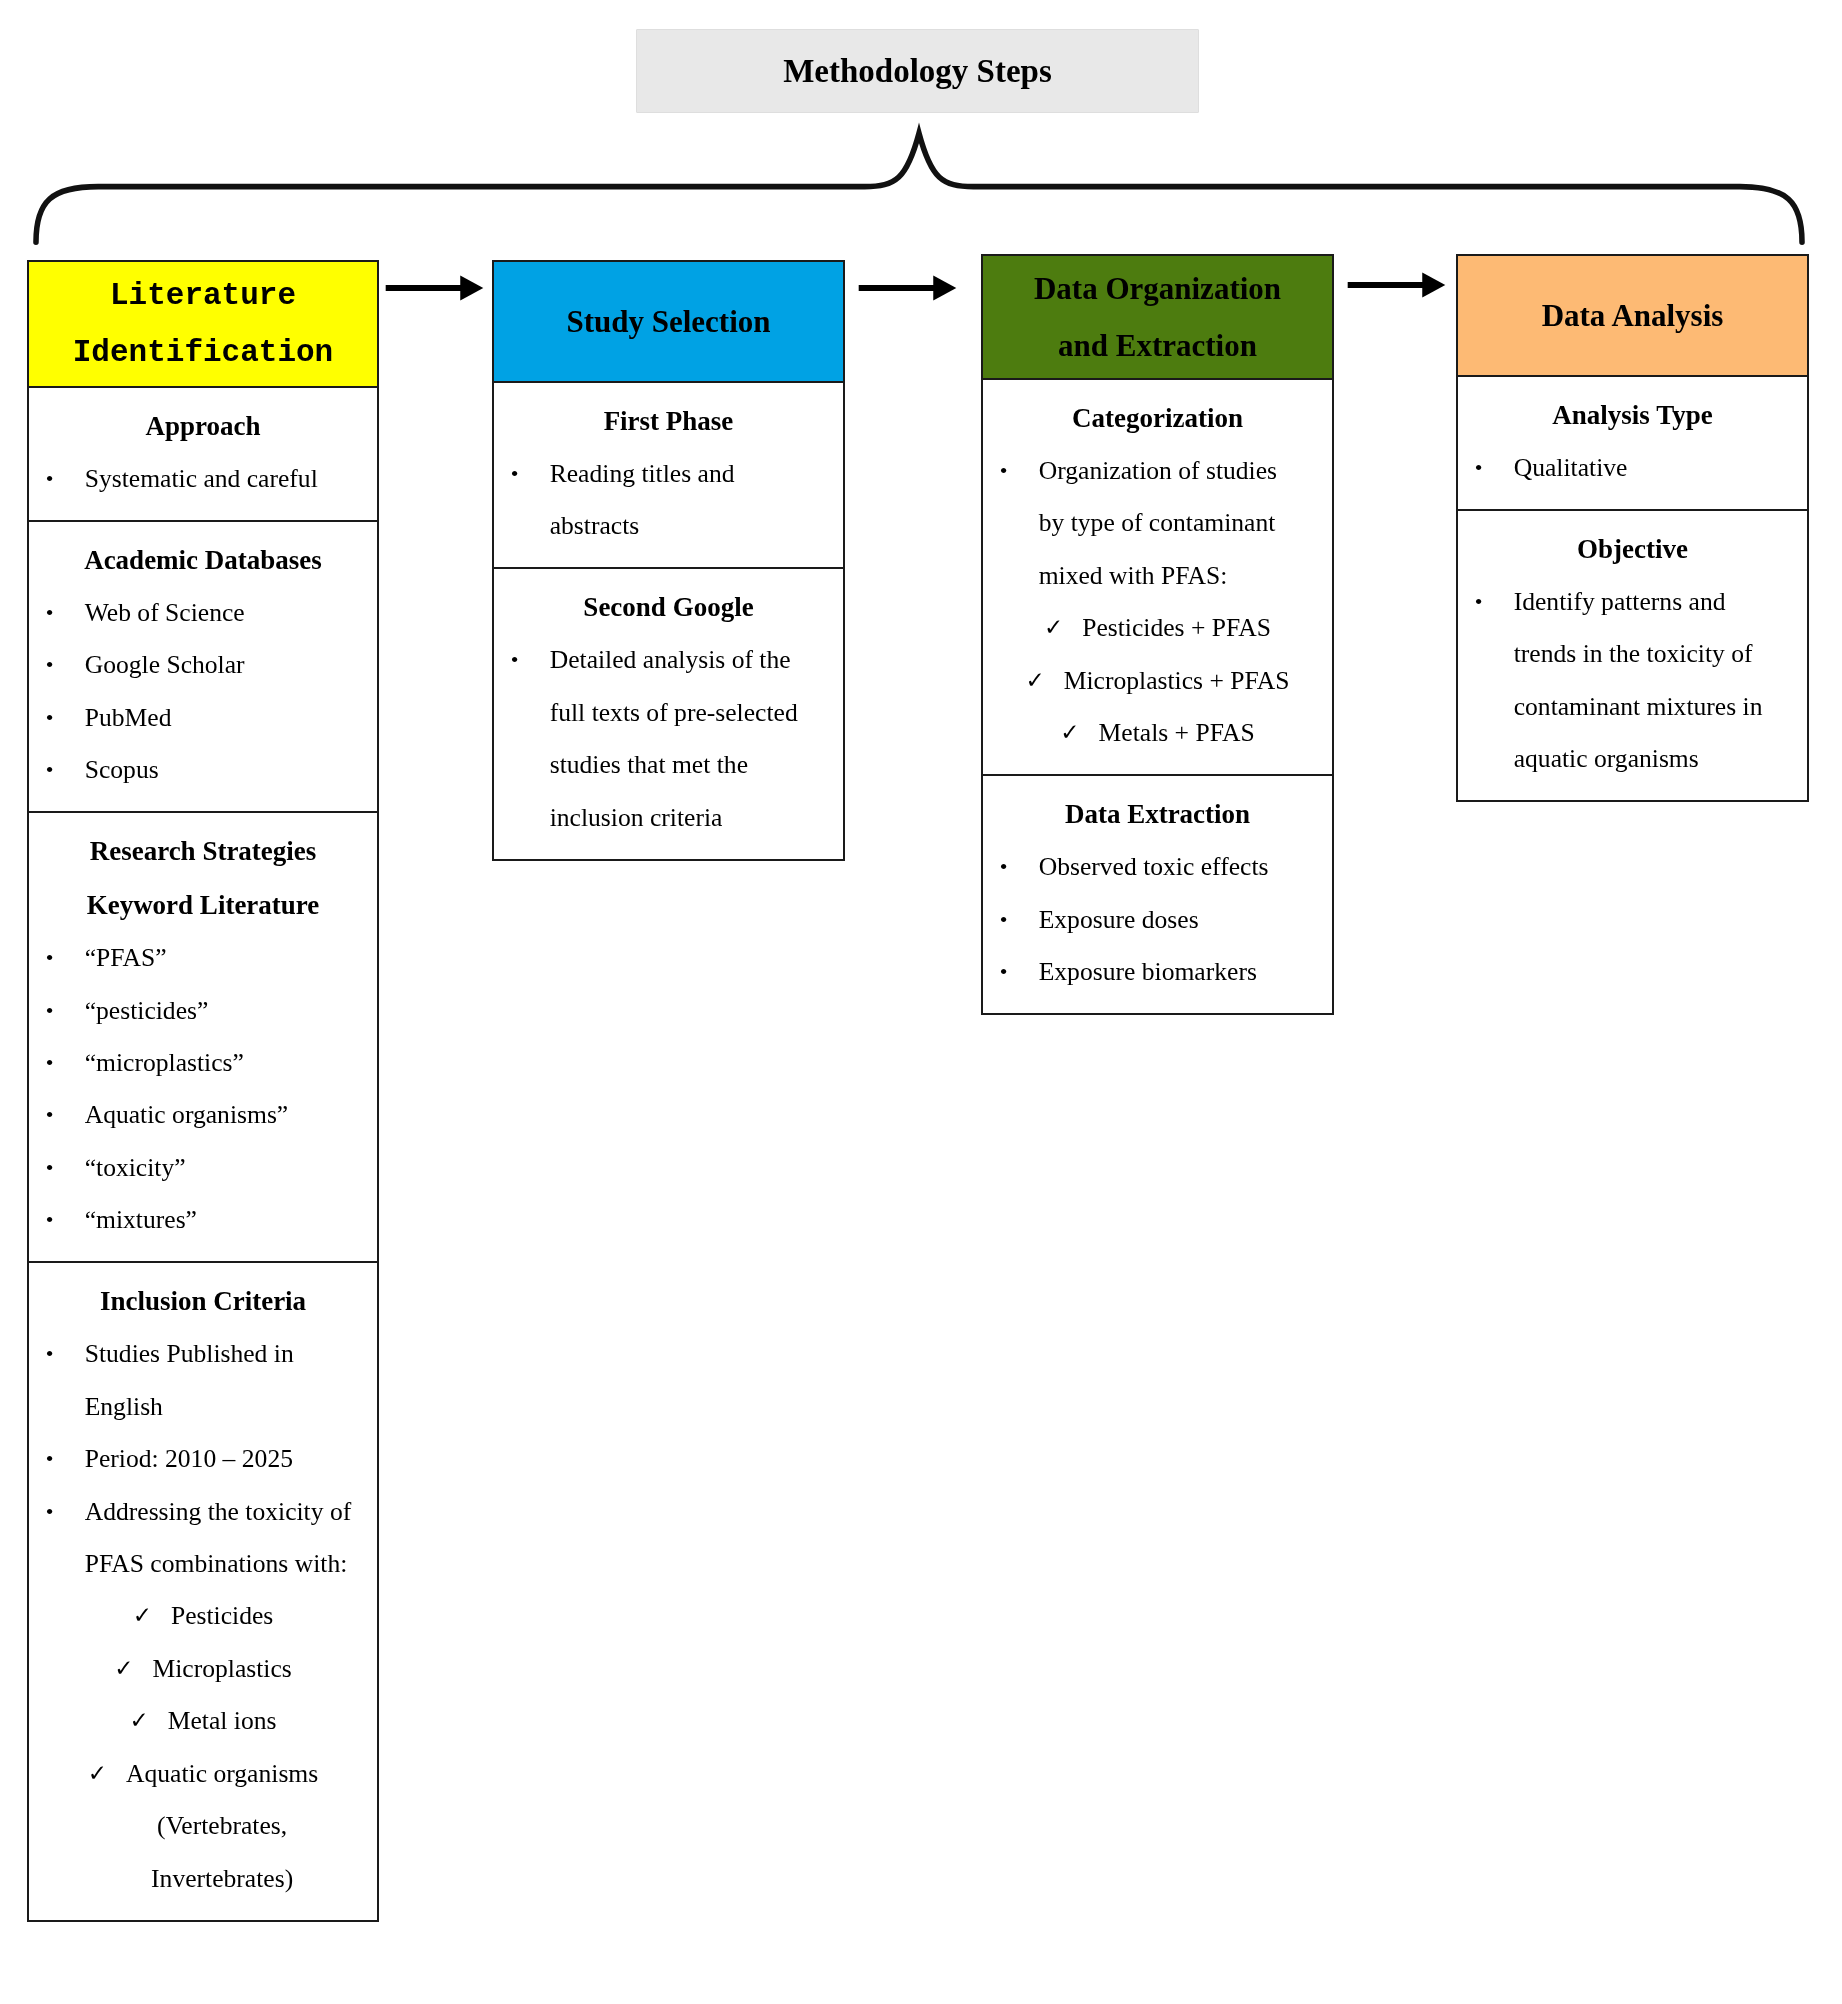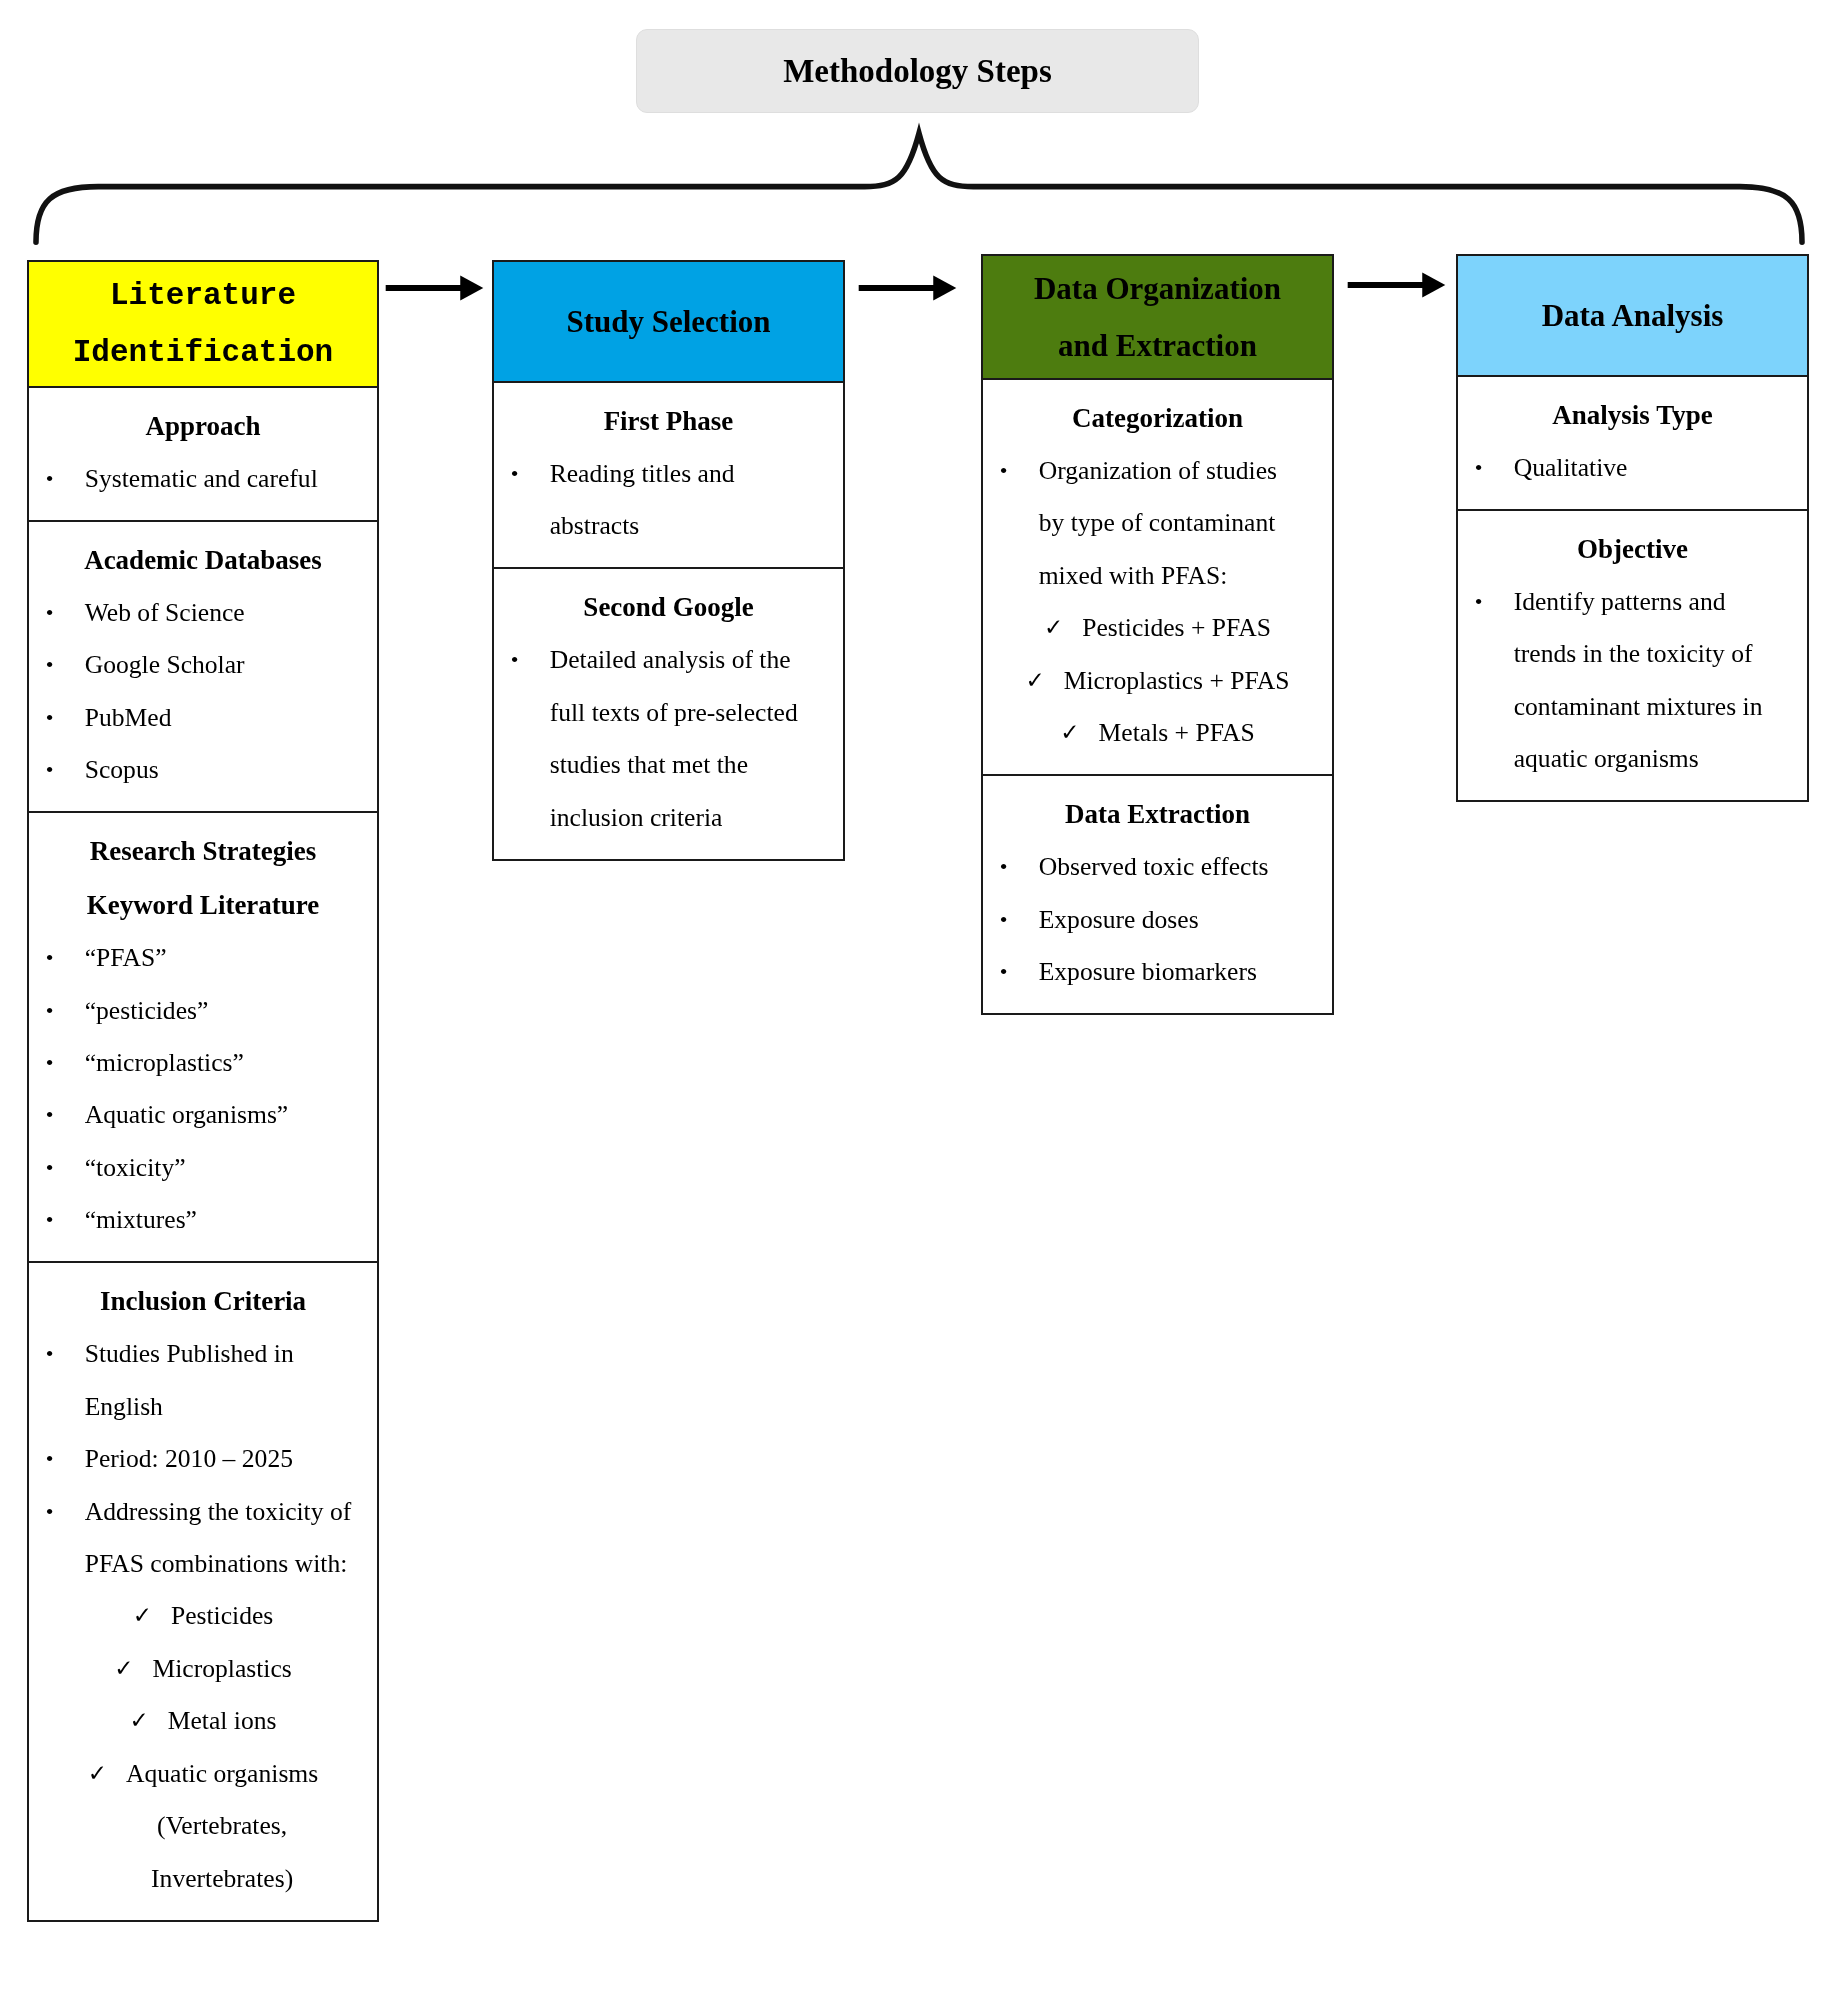--- a/index.html
+++ b/index.html
@@ -1,17 +1,17 @@
 <!DOCTYPE html>
 <html style="font-size:9px"><head>
 <meta charset="utf-8">
 <style>
   html,body{margin:0;padding:0;background:#ffffff;}
   body{width:1843px;height:2005px;position:relative;font-family:"Liberation Serif","DejaVu Serif",serif;color:#000;}
-  .title-box{position:absolute;left:636px;top:29px;width:561px;height:82px;background:#e8e8e8;border:1.1px solid #dedede;border-radius:11px;display:flex;align-items:center;justify-content:center;font-weight:bold;font-size:33px;}
+  .title-box{position:absolute;left:636px;top:29px;width:561px;height:82px;background:#e8e8e8;border:1.1px solid #dedede;border-radius:1px;display:flex;align-items:center;justify-content:center;font-weight:bold;font-size:33px;}
   svg.lineart{position:absolute;overflow:visible;}
   .col{position:absolute;border:2.8px solid #1a1a1a;background:#fff;}
   .col-header{display:flex;flex-direction:column;justify-content:center;align-items:center;text-align:center;font-weight:bold;font-size:31px;line-height:1.85;border-bottom:2.8px solid #1a1a1a;}
   .section{padding:11px 0 14.4px 0;}
   .section + .section{border-top:2.8px solid #1a1a1a;}
   .sec-heading{font-weight:bold;text-align:center;font-size:27px;line-height:2.0;}
   .item{display:flex;align-items:flex-start;font-size:25.6px;line-height:2.05;padding:0 24.4px 0 16.7px;}
   .item .marker{flex:none;width:39px;font-size:22px;line-height:2.35;}
   .item .txt{flex:1;}
   .item.check{justify-content:center;padding:0 13.3px;}
@@ -192,21 +192,21 @@
         <span class="txt">Exposure doses</span>
       </div>
     <div class="item">
         <span class="marker">•</span>
         <span class="txt">Exposure biomarkers</span>
       </div>
   </div>
 </div>
 
 <div class="col col4pad" style="left:1456px;top:254px;width:349px;">
-  <div class="col-header" style="height: 119px; background-color: #7dd3fc;">
+  <div class="col-header" style="height: 119px; background-color: #fdba74;">
     <div>Data Analysis</div>
   </div>
   <div class="section">
     <div class="sec-heading">Analysis Type</div>
     <div class="item">
         <span class="marker">•</span>
         <span class="txt">Qualitative</span>
       </div>
   </div>
   <div class="section">

